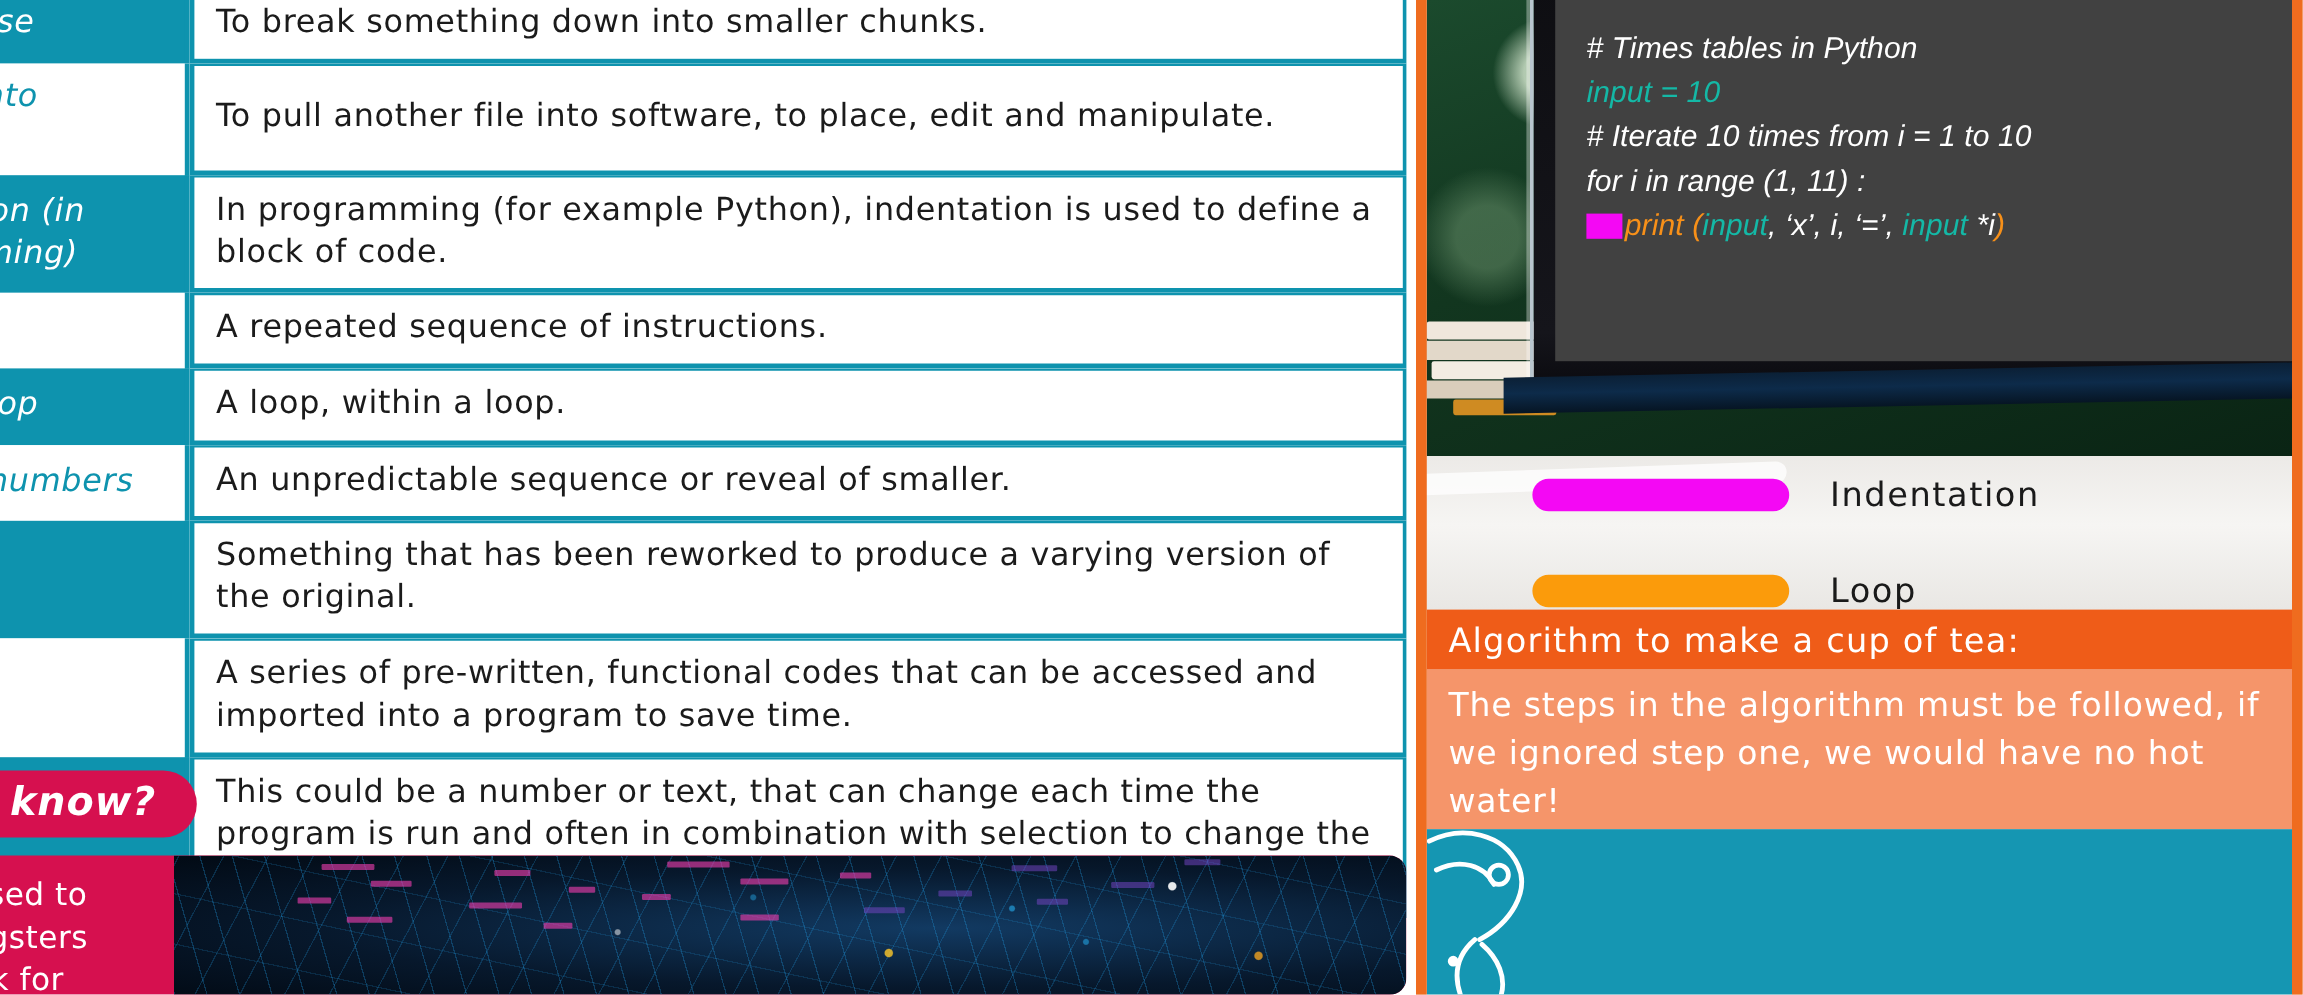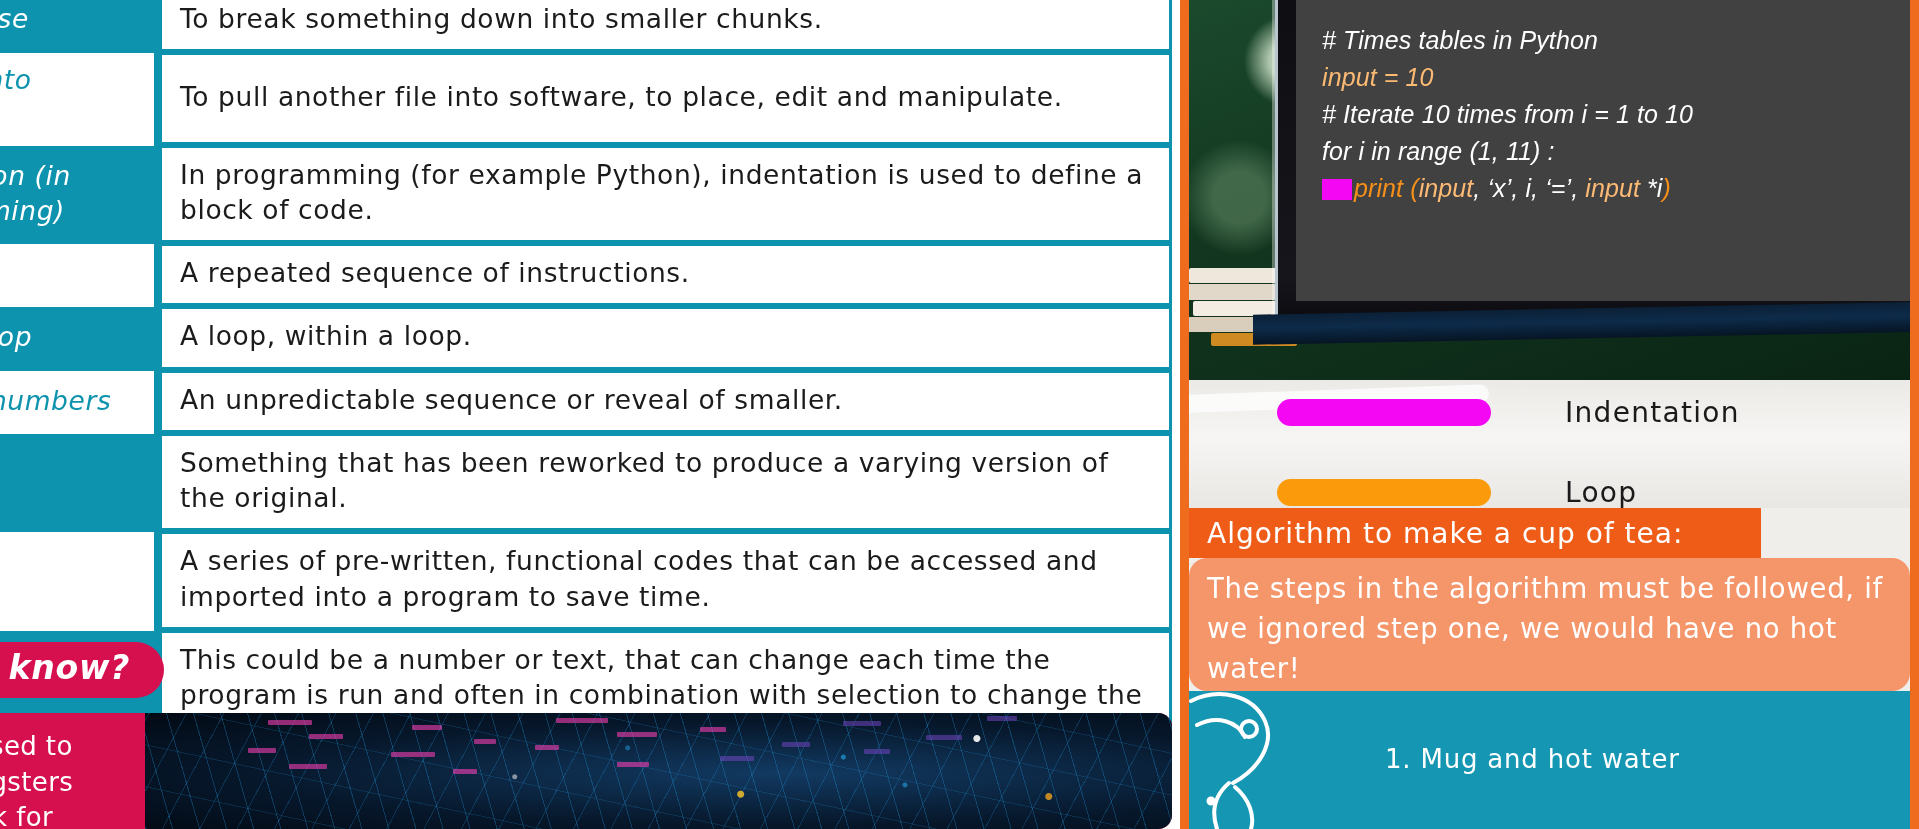--- a/index.html
+++ b/index.html
@@ -129,60 +129,59 @@
   }
   .code-line{
     font-family:"Liberation Sans", sans-serif;
     font-style:italic;
     font-size:25px;
     line-height:37px;
     color:#ffffff;
     white-space:nowrap;
     letter-spacing:.1px;
   }
-  .c-var{ color:#fdba74; }
+  .c-var{ color:#14b8a6; }
   .c-fn { color:#f79019; }
   .c-ind{
     display:inline-block; width:30px; height:21px;
     background:#f408f4; vertical-align:-3px; margin-right:2px;
   }
 
   
   #key-panel{
     position:absolute; left:0; top:380px; width:721px; height:128px;
     background:linear-gradient(180deg,#eceae7 0%,#f6f5f3 45%,#e9e7e4 100%);
     overflow:hidden;
   }
   #key-panel:before{
     content:""; position:absolute; left:-30px; top:10px; width:330px; height:18px;
     background:rgba(255,255,255,.75); border-radius:10px; transform:rotate(-2deg);
   }
-  .key-row{ position:absolute; left:88px; display:flex; align-items:center;gap:40px; }
+  .key-row{ position:absolute; left:88px; display:flex; align-items:center; }
   .key-bar{ width:214px; height:27px; border-radius:14px; }
   .key-label{
     margin-left:34px;
     font-family:"DejaVu Sans", sans-serif;
     font-size:28px; letter-spacing:1.3px; color:#1a1a1a;
   }
 
   
   #algo-header{
-    position:absolute; left:0; top:508px; width:572px; height:50px;
+    position:absolute; left:0; top:508px; width:721px; height:50px;
     background:#ef5c18; color:#fff;
     font-family:"DejaVu Sans", sans-serif;
     font-size:28px; letter-spacing:1px;
     display:flex; align-items:center; padding-left:18px;
   }
   #algo-body{
     position:absolute; left:0; top:558px; width:721px; height:133px;
     background:#f5956a; color:#ffffff;
     font-family:"DejaVu Sans", sans-serif;
     font-size:27.5px; line-height:1.45; letter-spacing:.7px;
     padding:11px 14px 0 18px;
-    border-radius:18px;
   }
 
   
   #steps{
     position:absolute; left:0; top:691px; width:721px; height:138px;
     display:flex;
   }
   .step{
     position:relative; flex:1; background:#1596b2; overflow:hidden;
     display:flex; align-items:center;
@@ -314,18 +313,17 @@
     <div id="steps">
         <div class="step">
           <div class="step-art"><svg viewBox="0 0 190 138" width="190" height="138" fill="none" stroke="#ffffff" stroke-width="4" stroke-linecap="round" stroke-linejoin="round">
               <path d="M2 10 C30 -4 64 4 76 30 C86 52 70 78 44 92"></path>
               <path d="M8 34 C28 24 48 30 56 46"></path>
               <circle cx="60" cy="38" r="8"></circle>
               <path d="M40 92 C26 104 22 120 28 138"></path>
               <path d="M46 96 C60 108 66 124 62 138"></path>
               <circle cx="22" cy="110" r="2.5" fill="#ffffff"></circle>
             </svg></div>
-          <div class="step-label">1. Mug and hot water</div>
         </div>
       </div>
 
   </div>
 </div>
 
 </body></html>

